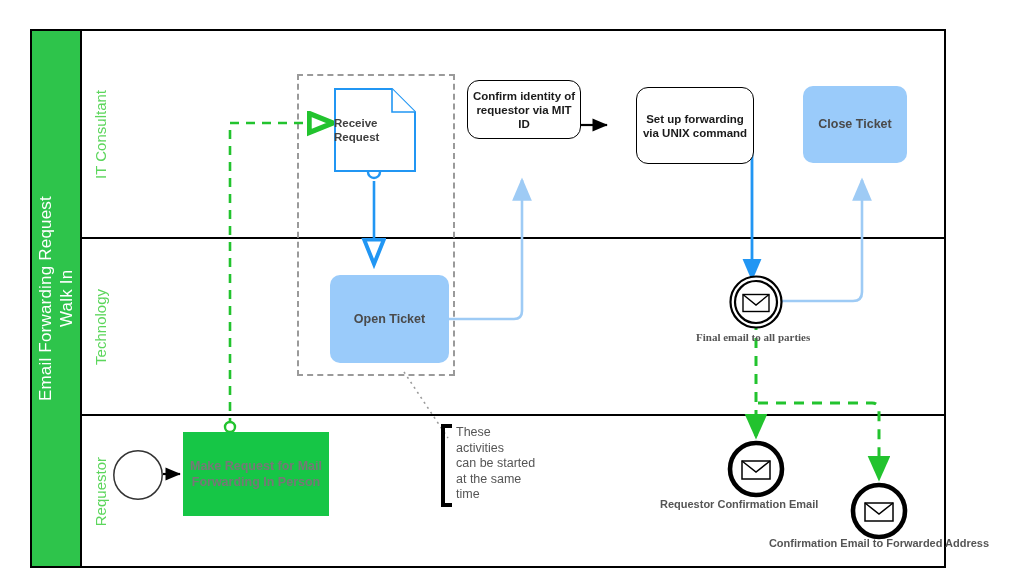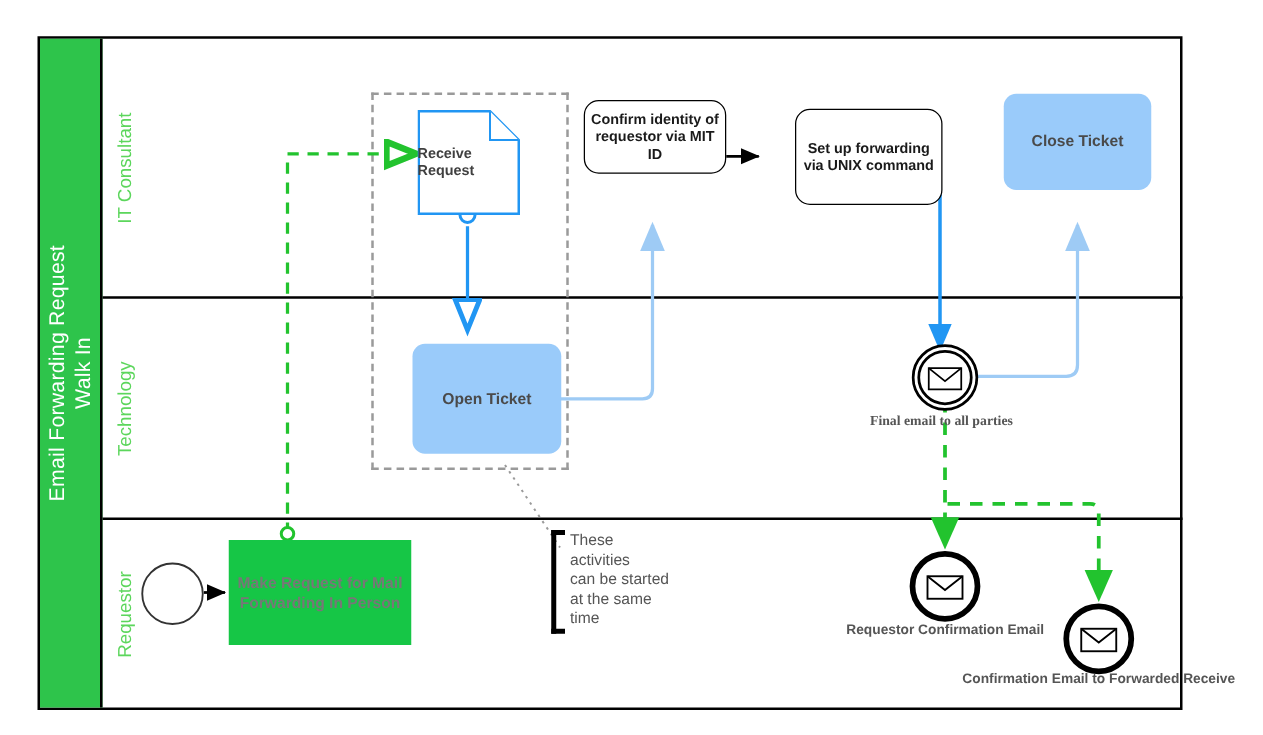--- a/index.html
+++ b/index.html
@@ -256,21 +256,21 @@
     <div class="doc-label">Receive
 Request</div>
   </div>
 
   <div class="node task" style="left:467px; top:80px; width:114px; height:59px;">Confirm identity of
 requestor via MIT ID</div>
 
   <div class="node task" style="left:636px; top:87px; width:118px; height:77px;">Set up forwarding via
 UNIX command</div>
 
-  <div class="node task-blue" style="left:803px; top:75px; width:118px; height:77px;">Close Ticket</div>
+  <div class="node task-blue" style="left:803px; top:86px; width:104px; height:77px;">Close Ticket</div>
 
   <div class="node task-blue" style="left:314px; top:275px; width:119px; height:88px;margin-left:16px;">Open Ticket</div>
 
   <div class="node" style="left:112px; top:449px; width:52px; height:52px;">
     <svg width="52" height="52" viewBox="0 0 52 52">
       <circle cx="26" cy="26" r="24.2" fill="#ffffff" stroke="#333333" stroke-width="1.5"></circle>
     </svg>
   </div>
 
   <div class="node task-green" style="left:183px; top:432px; width:146px; height:84px;">Make Request for Mail
@@ -286,30 +286,30 @@
   </div>
   <div class="evt-label" style="left:696px; top:331px; width:110px;font-family:Liberation Serif, serif;">Final email to all parties</div>
 
   <div class="node" style="left:727px; top:440px; width:58px; height:58px;">
     <svg width="58" height="58" viewBox="0 0 58 58">
       <circle cx="29" cy="29" r="26" fill="#ffffff" stroke="#000000" stroke-width="4.6"></circle>
       <rect x="15" y="21" width="28" height="18" fill="#ffffff" stroke="#000000" stroke-width="1.5"></rect>
       <path d="M15,21 L29,32 L43,21" fill="none" stroke="#000000" stroke-width="1.5"></path>
     </svg>
   </div>
-  <div class="evt-label" style="left:677px; top:498px; width:152px;">Requestor Confirmation Email</div>
+  <div class="evt-label" style="left:660px; top:498px; width:152px;">Requestor Confirmation Email</div>
 
   <div class="node" style="left:850px; top:482px; width:58px; height:58px;">
     <svg width="58" height="58" viewBox="0 0 58 58">
       <circle cx="29" cy="29" r="26" fill="#ffffff" stroke="#000000" stroke-width="4.6"></circle>
       <rect x="15" y="21" width="28" height="18" fill="#ffffff" stroke="#000000" stroke-width="1.5"></rect>
       <path d="M15,21 L29,32 L43,21" fill="none" stroke="#000000" stroke-width="1.5"></path>
     </svg>
   </div>
-  <div class="evt-label" style="left:764px; top:537px; width:230px;">Confirmation Email to Forwarded Receive</div>
+  <div class="evt-label" style="left:764px; top:537px; width:230px;">Confirmation Email to Forwarded Address</div>
 
   <div class="annot-bracket" style="left:441px; top:424px; width:11px; height:83px;"></div>
   <div class="annotation" style="left:448px; top:425px; width:110px;">These
 activities
 can be started
 at the same
 time</div>
 
 </div>
 

